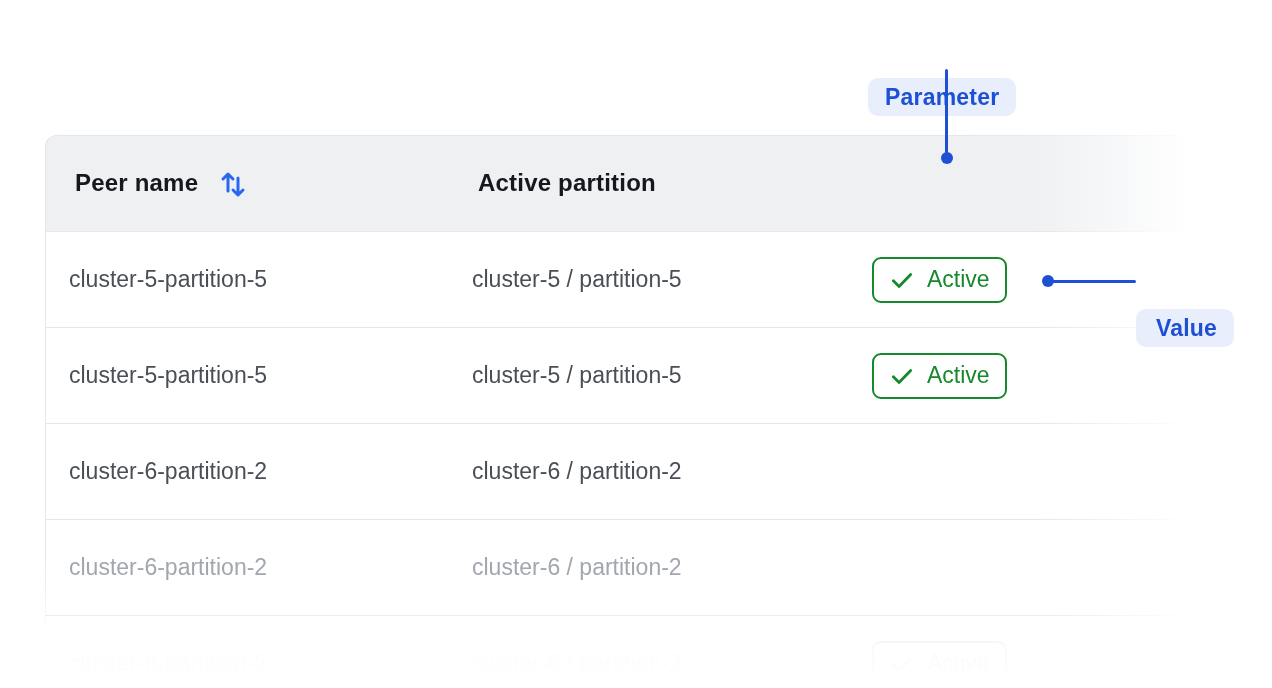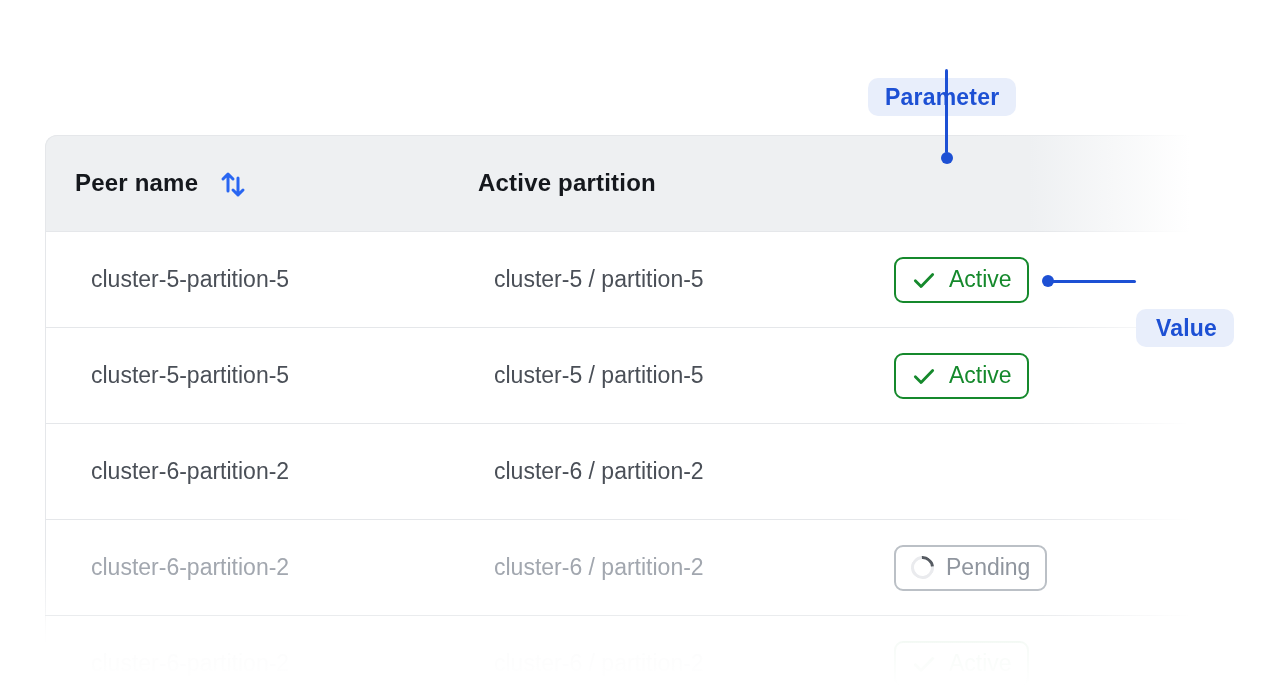--- a/index.html
+++ b/index.html
@@ -27,22 +27,22 @@
     box-sizing:border-box;
   }
   .hcell { display:flex; align-items:center; gap:20px;
     font-size:24px; font-weight:700; color:#15181d; letter-spacing:.2px; }
 
   .divider { height:1px;
     background:linear-gradient(to right,#e5e7ea 87%, rgba(229,231,234,0) 100%); }
 
   .trow {
     height:95px; display:grid; grid-template-columns:403px 400px auto;
-    align-items:center; padding-left:30px; box-sizing:border-box;
-    font-size:23px; color:#4a4f57;margin-left:16px;
+    align-items:center; padding-left:24px; box-sizing:border-box;
+    font-size:23px; color:#4a4f57;
   }
   .trow.faded { color:#a2a7af; }
 
   .badge {
     display:inline-flex; align-items:center; gap:12px; height:46px; padding:0 15px;
     border:2px solid; border-radius:9px; font-size:23px; font-weight:500;
     box-sizing:border-box; background:#fff;
   }
   .badge-active   { border-color:#15892c; color:#15892c; }
   .badge-starting { border-color:#a232f2; color:#a232f2; }
@@ -139,26 +139,20 @@
 
   <div class="trow">
     <div>cluster-6-partition-2</div>
     <div>cluster-6 / partition-2</div>
   </div>
   <div class="divider"></div>
 
   <div class="trow faded">
     <div>cluster-6-partition-2</div>
     <div>cluster-6 / partition-2</div>
-    <div>
-      <span class="badge badge-pending">
-        <span class="spinner spinner-gray"></span>
-        <span>Pending</span>
-      </span>
-    </div>
   </div>
   <div class="divider"></div>
 
   <div class="trow faded ghost-row">
     <div>cluster-6-partition-2</div>
     <div>cluster-6 / partition-2</div>
     <div>
       <span class="badge badge-active">
         <svg width="26" height="26" viewBox="0 0 24 24" fill="none">
           <path d="M4 12.6 L9.3 18 L20 7" stroke="#15892c" stroke-width="2.6" stroke-linecap="round" stroke-linejoin="round"></path>

